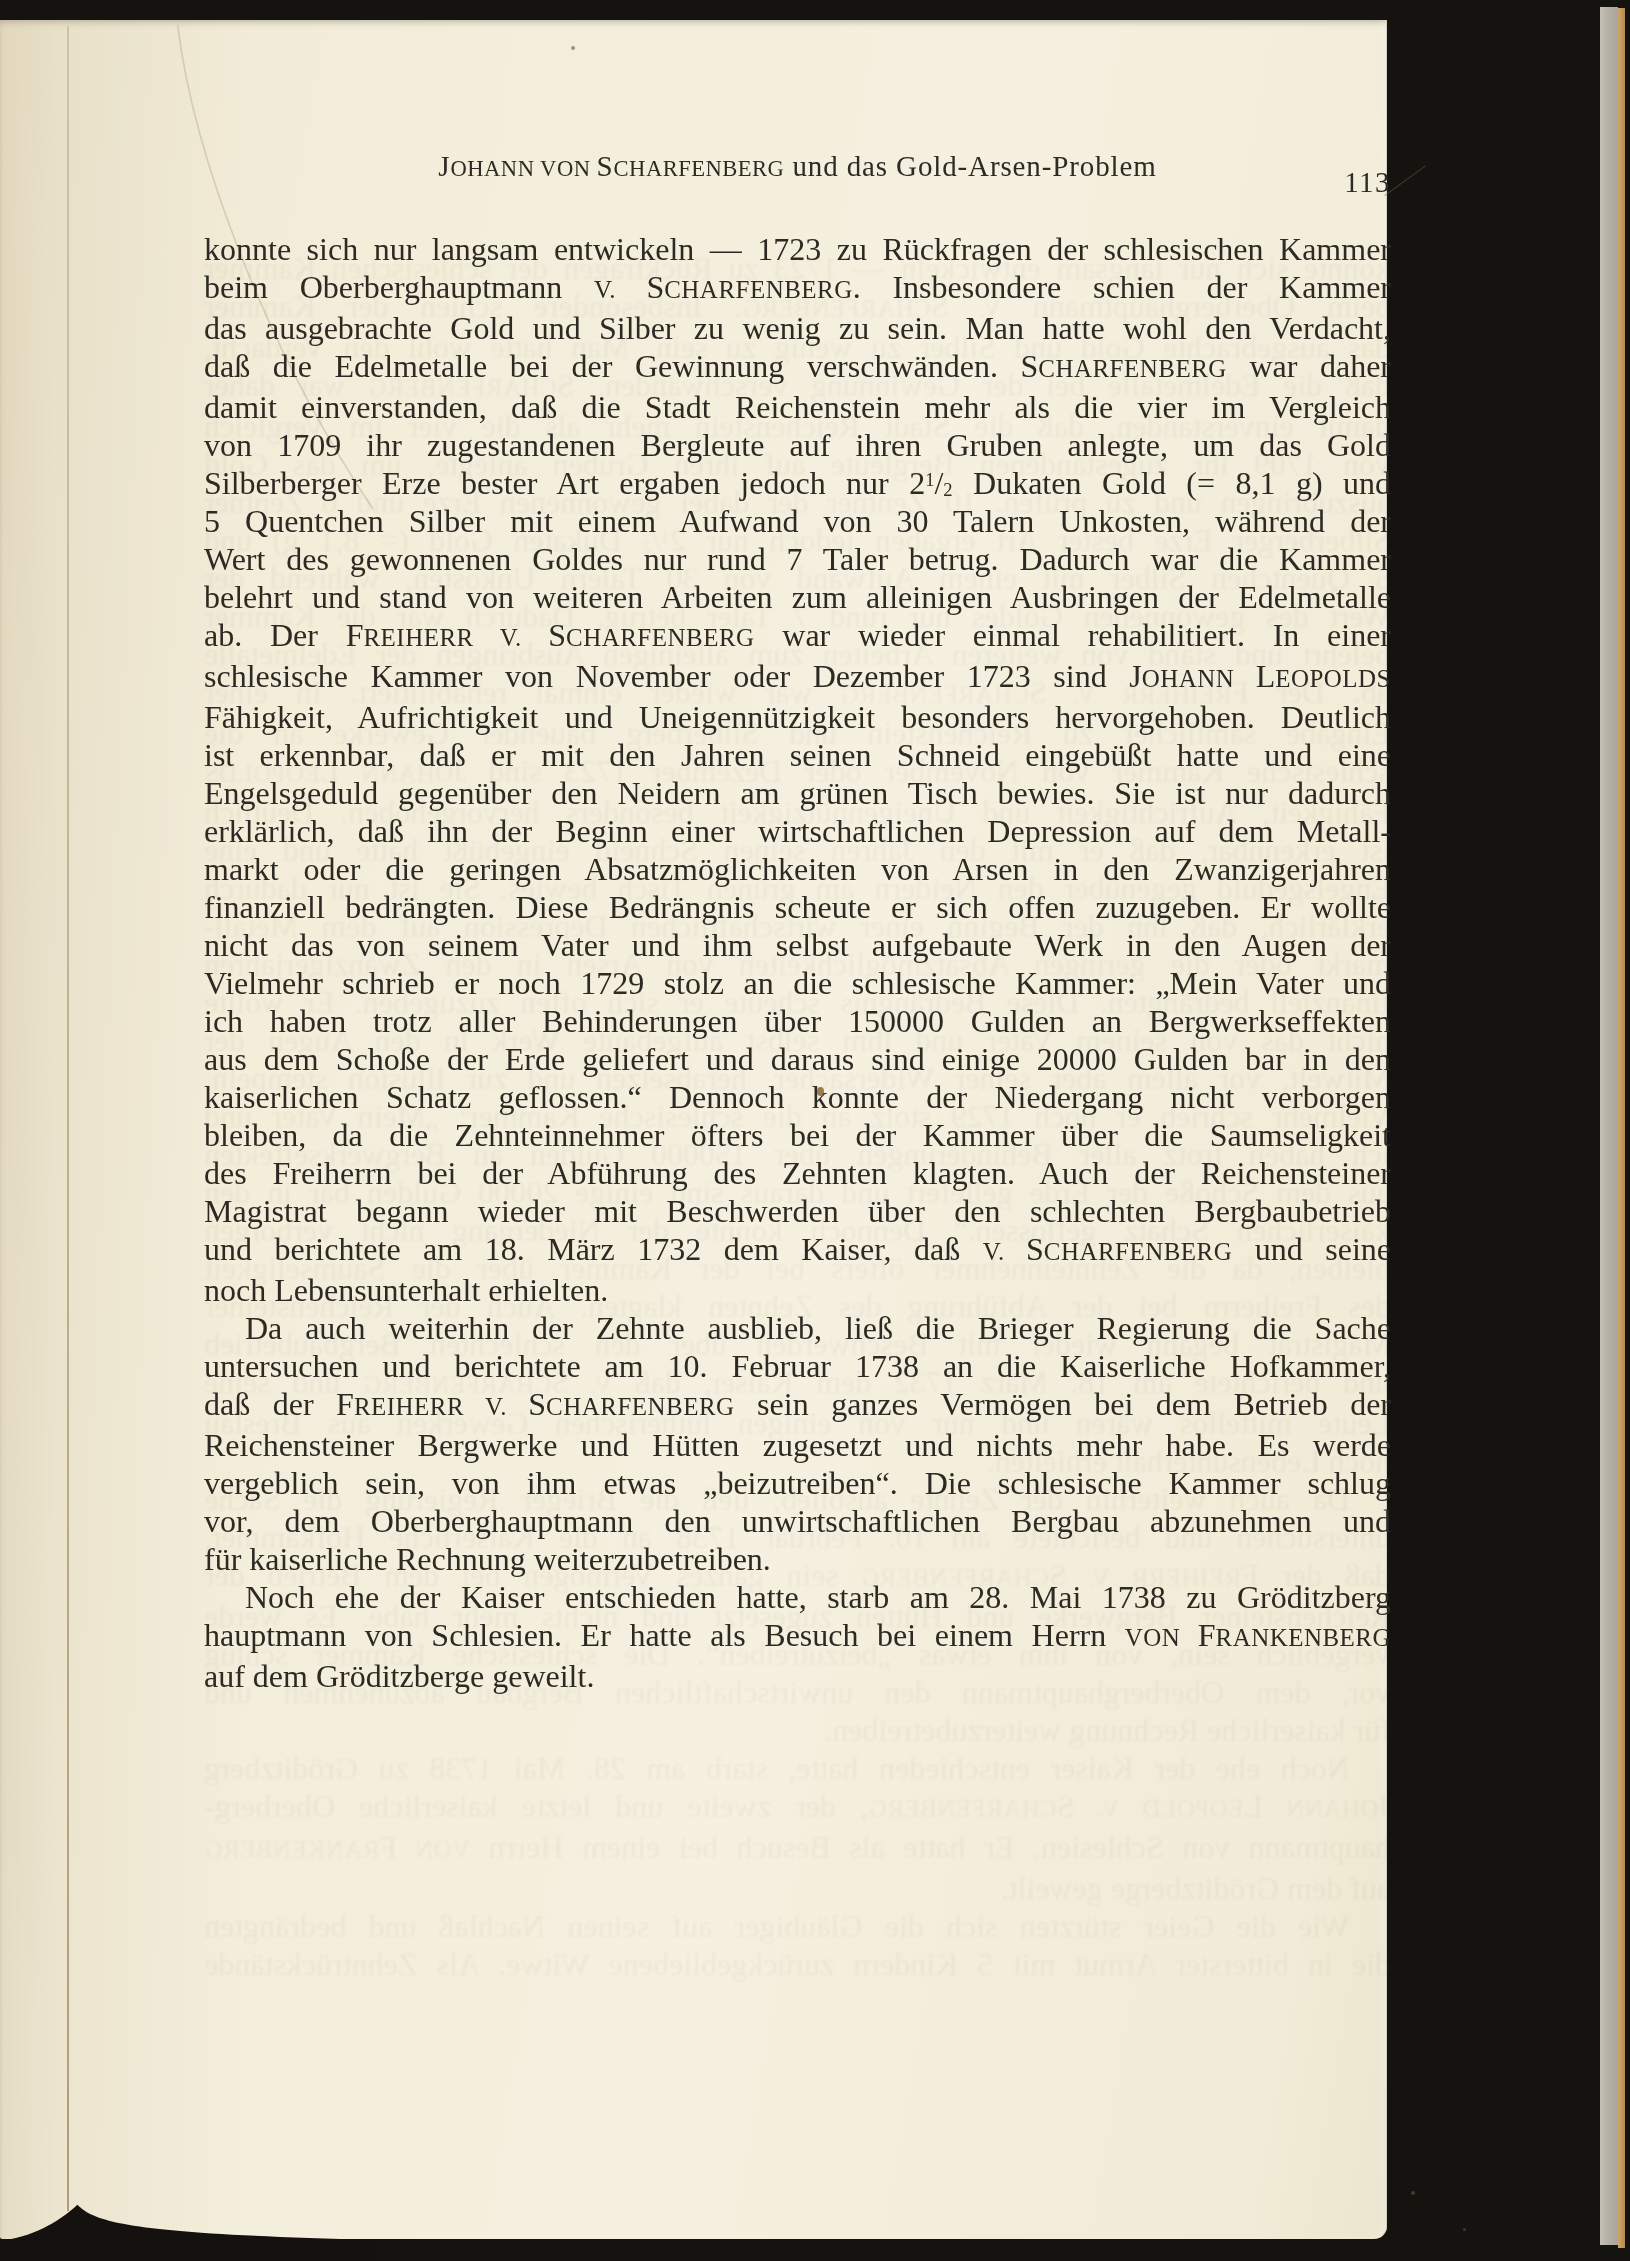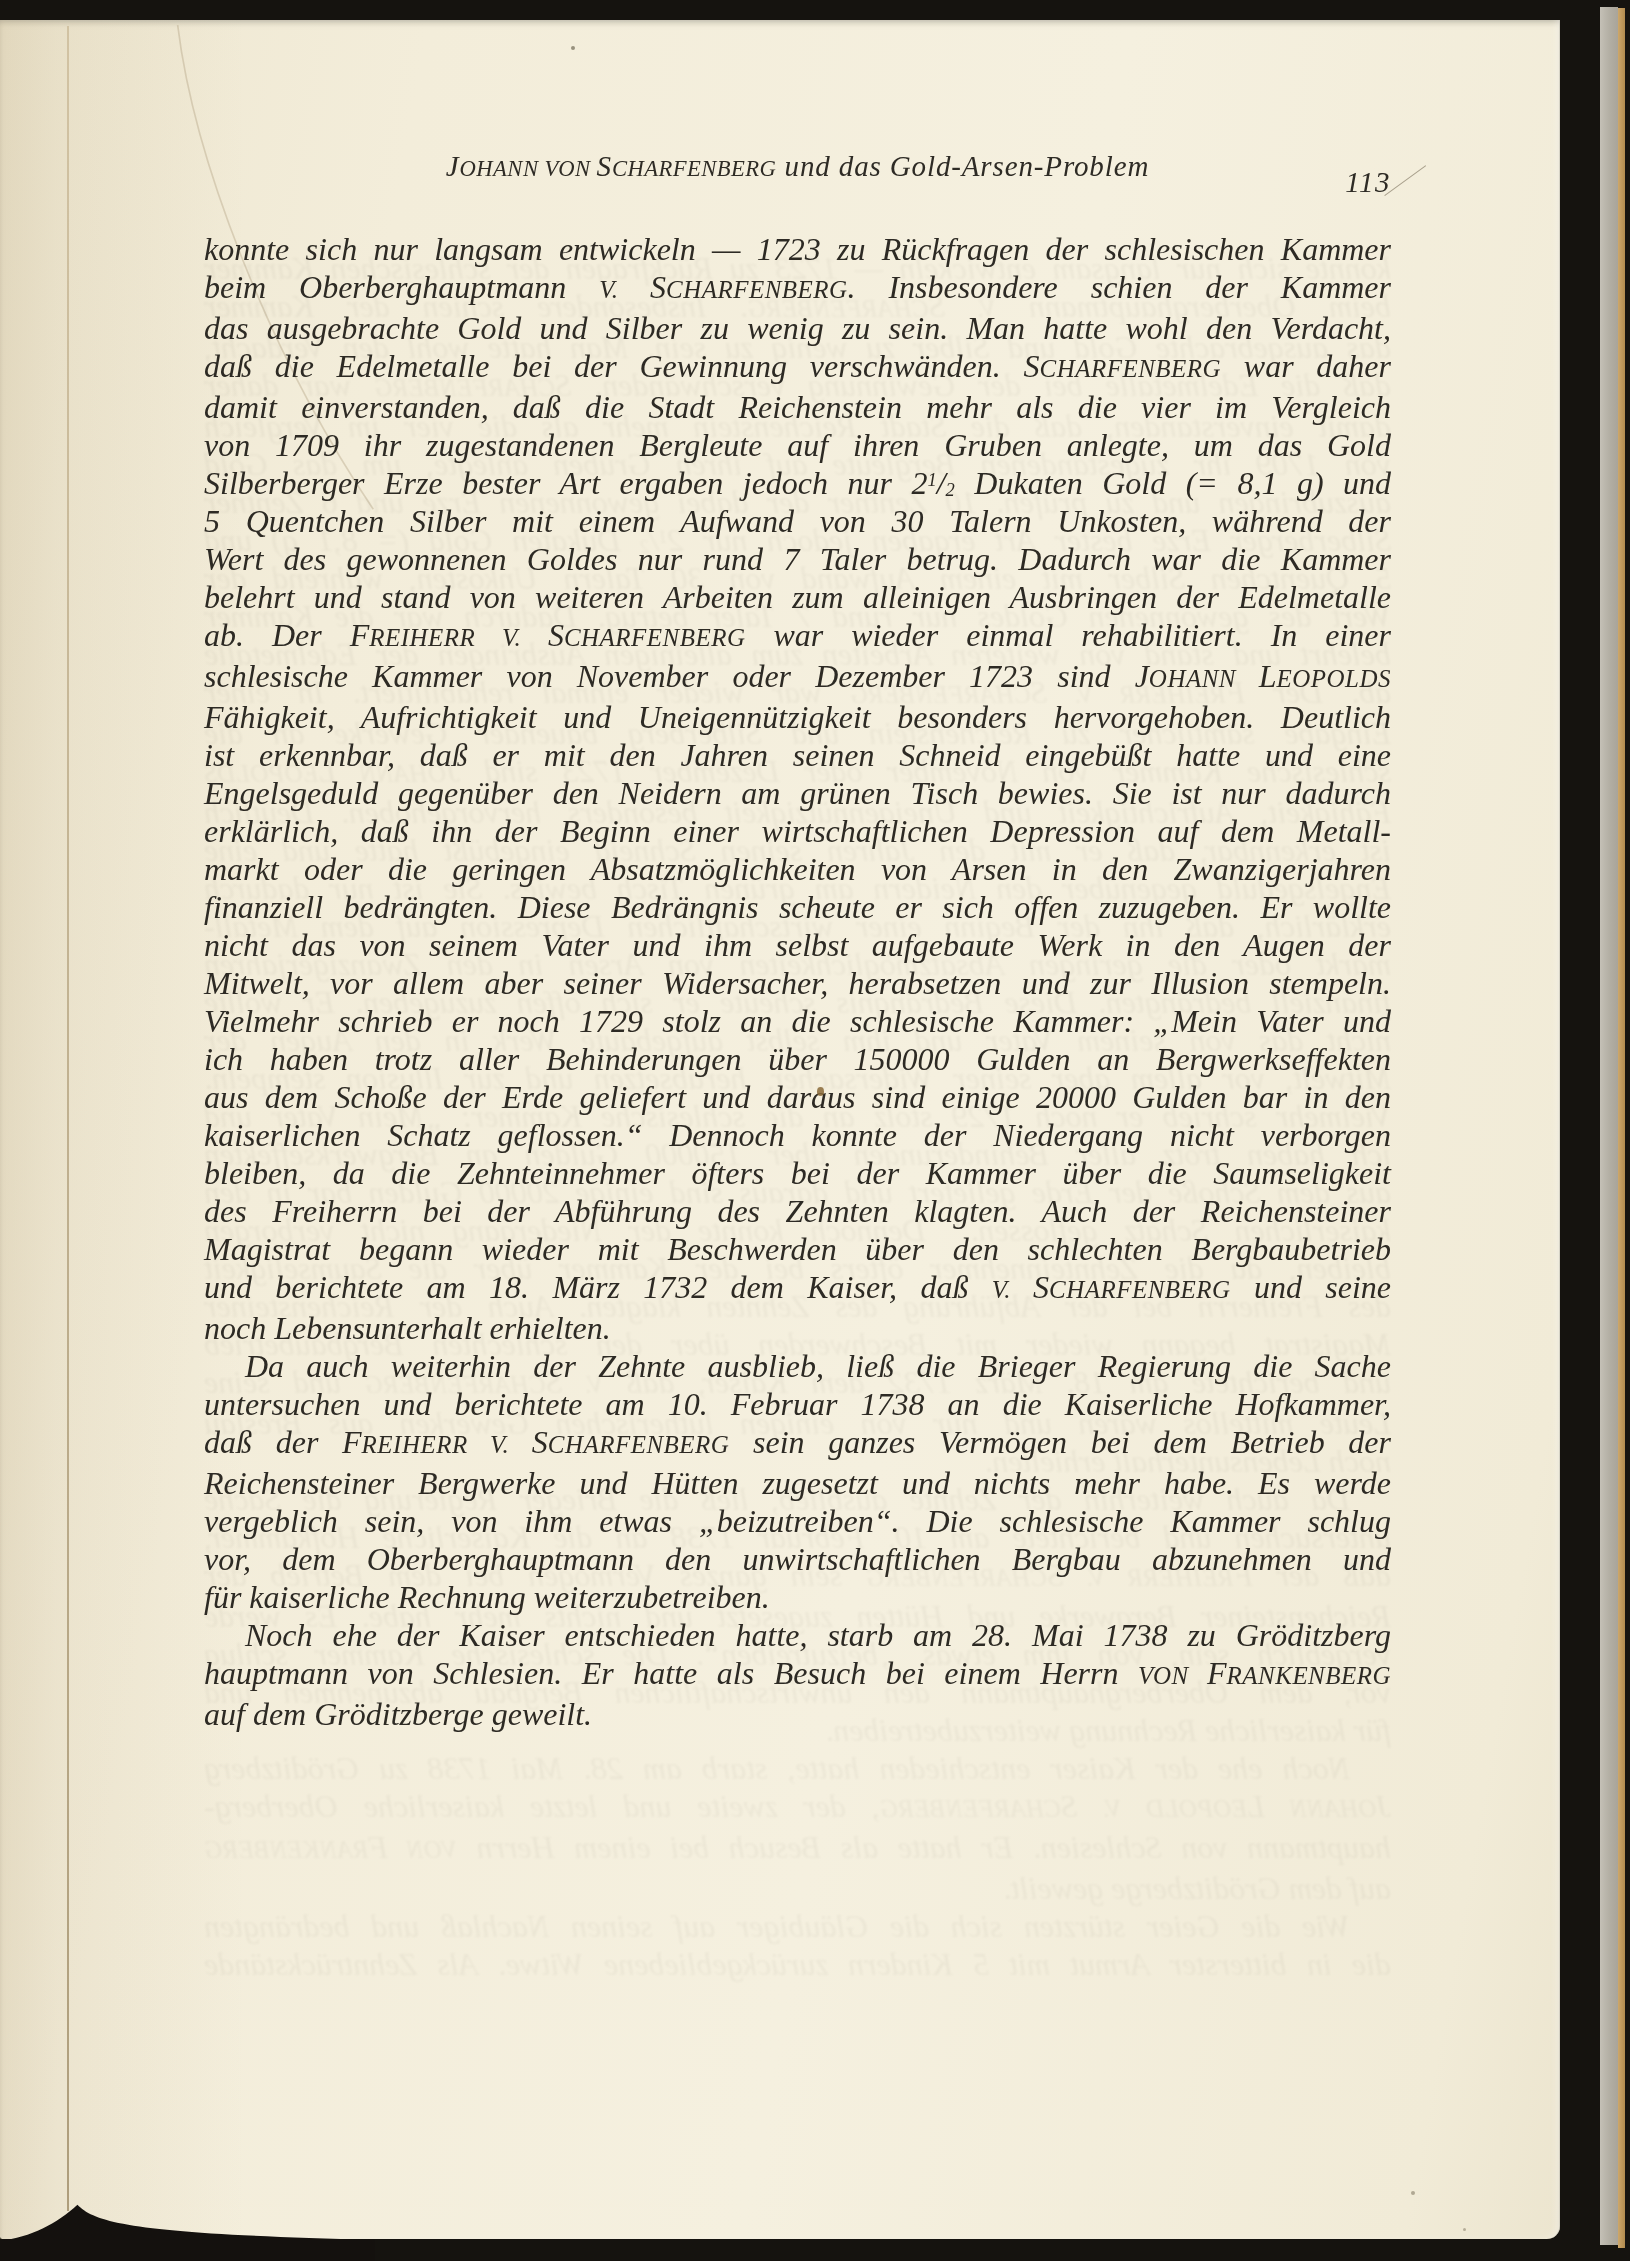--- a/index.html
+++ b/index.html
@@ -3,27 +3,26 @@
 <meta charset="utf-8">
 <style>
   html,body{margin:0;padding:0;}
   body{
     width:1631px;height:2261px;position:relative;overflow:hidden;
     background:#15130f;
     font-family:"Liberation Serif","DejaVu Serif",serif;
   }
   
   .page{
-    position:absolute;left:0;top:19.6px;width:1560px;height:2219px;
+    position:absolute;left:0;top:19.6px;width:1387px;height:2219px;
     background:linear-gradient(100deg,#eee7d1 0%,#f3edda 22%,#f5f0df 58%,#f1ebd7 92%,#ece5cf 100%);
     border-radius:0 0 13px 2.4px;
     box-shadow:inset -4.9px 0 8.2px -3.3px rgba(255,255,255,.55),
                inset -0.8px 0 0 rgba(150,145,130,.55),
                inset 0 4.1px 7.3px -3.3px rgba(90,85,70,.55);
-    font-style:italic;
   }
   .gutter-shade{
     position:absolute;left:0;top:0;bottom:0;width:261px;pointer-events:none;
     background:linear-gradient(90deg,rgba(185,165,125,.24) 0,rgba(185,165,125,.12) 57px,rgba(185,165,125,0) 245px);
   }
   .gutter-line{
     position:absolute;left:67px;top:6.5px;bottom:28px;width:1.6px;
     background:linear-gradient(#cdbd9c,#b4a380 60%,#a3916d);
     opacity:.85;
   }
@@ -153,21 +152,20 @@
         <div class="line">belehrt und stand von weiteren Arbeiten zum alleinigen Ausbringen der Edelmetalle</div>
         <div class="line">ab. Der <span class="sc"><span class="scc">F</span><span class="scs">REIHERR V. </span><span class="scc">S</span><span class="scs">CHARFENBERG</span></span> war wieder einmal rehabilitiert. In einer</div>
         <div class="line">schlesische Kammer von November oder Dezember 1723 sind <span class="sc"><span class="scc">J</span><span class="scs">OHANN </span><span class="scc">L</span><span class="scs">EOPOLDS</span></span></div>
         <div class="line">Fähigkeit, Aufrichtigkeit und Uneigennützigkeit besonders hervorgehoben. Deutlich</div>
         <div class="line">ist erkennbar, daß er mit den Jahren seinen Schneid eingebüßt hatte und eine</div>
         <div class="line">Engelsgeduld gegenüber den Neidern am grünen Tisch bewies. Sie ist nur dadurch</div>
         <div class="line">erklärlich, daß ihn der Beginn einer wirtschaftlichen Depression auf dem Metall-</div>
         <div class="line">markt oder die geringen Absatzmöglichkeiten von Arsen in den Zwanzigerjahren</div>
         <div class="line">finanziell bedrängten. Diese Bedrängnis scheute er sich offen zuzugeben. Er wollte</div>
         <div class="line">nicht das von seinem Vater und ihm selbst aufgebaute Werk in den Augen der</div>
-        <div class="line">Mitwelt, vor allem aber seiner Widersacher, herabsetzen und zur Illusion stempeln.</div>
         <div class="line">Vielmehr schrieb er noch 1729 stolz an die schlesische Kammer: „Mein Vater und</div>
         <div class="line">ich haben trotz aller Behinderungen über 150000 Gulden an Bergwerkseffekten</div>
         <div class="line">aus dem Schoße der Erde geliefert und daraus sind einige 20000 Gulden bar in den</div>
         <div class="line">kaiserlichen Schatz geflossen.“ Dennoch konnte der Niedergang nicht verborgen</div>
         <div class="line">bleiben, da die Zehnteinnehmer öfters bei der Kammer über die Saumseligkeit</div>
         <div class="line">des Freiherrn bei der Abführung des Zehnten klagten. Auch der Reichensteiner</div>
         <div class="line">Magistrat begann wieder mit Beschwerden über den schlechten Bergbaubetrieb</div>
         <div class="line">und berichtete am 18. März 1732 dem Kaiser, daß <span class="sc"><span class="scs">V. </span><span class="scc">S</span><span class="scs">CHARFENBERG</span></span> und seine</div>
         <div class="line last">noch Lebensunterhalt erhielten.</div>
       </div>

